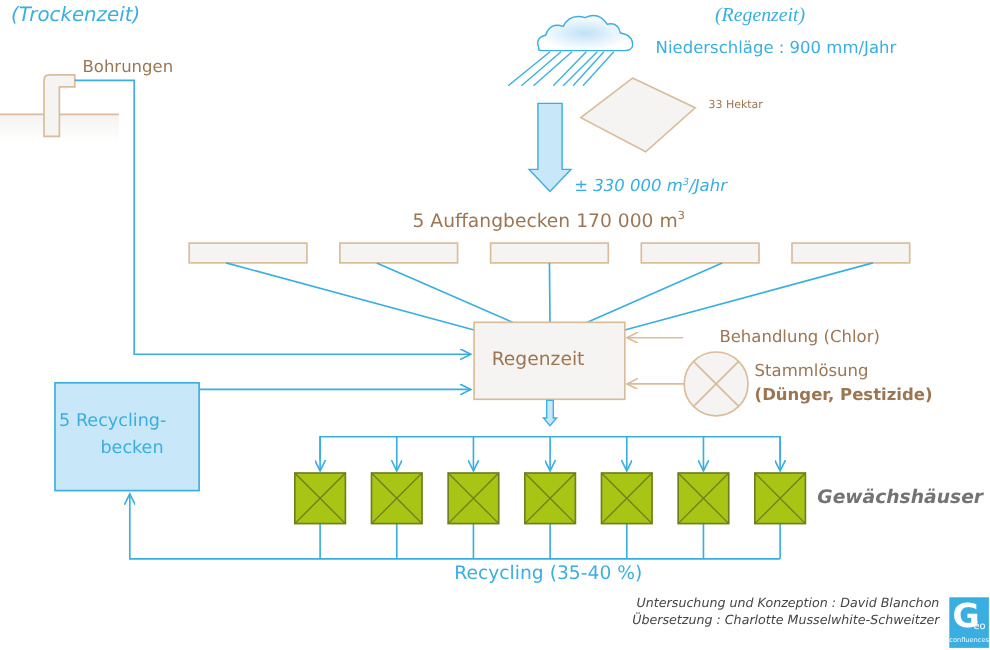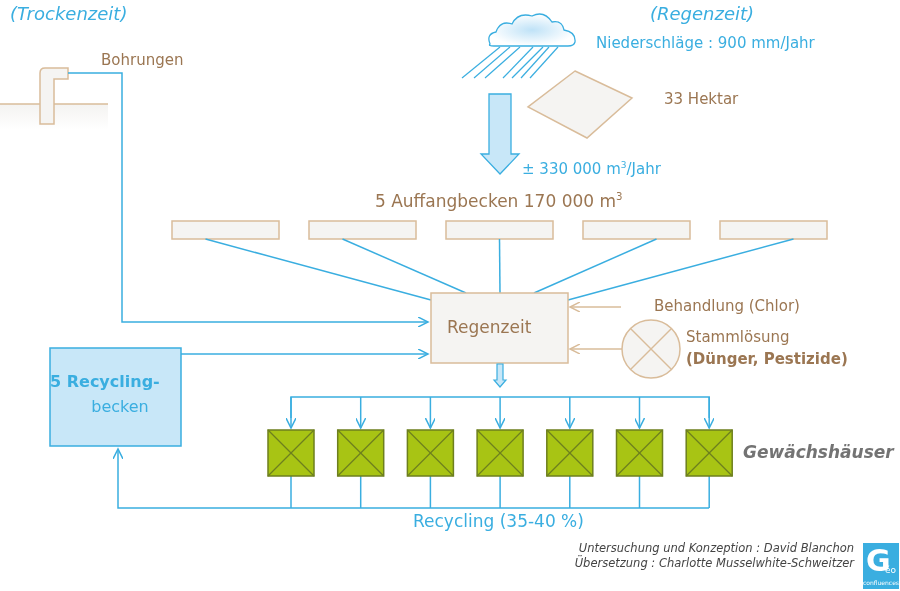--- a/index.html
+++ b/index.html
@@ -146,31 +146,31 @@
         <rect x="686.2" y="430" width="46" height="46" fill="#a8c414" stroke="#6d7f1e" stroke-width="1.5"></rect>
         <line x1="686.2" y1="430" x2="732.2" y2="476" stroke="#6d7f1e" stroke-width="1.2"></line>
         <line x1="732.2" y1="430" x2="686.2" y2="476" stroke="#6d7f1e" stroke-width="1.2"></line>
       </g>
     </g>
 
   <path d="M709,508 L118,508 L118,449" fill="none" stroke="#3aaee0" stroke-width="1.5" marker-end="url(#arrB)"></path>
 </svg>
 
 <div class="lbl blue italic" style="left:10px;top:3px;font-size:18px;">(Trockenzeit)</div>
-<div class="lbl blue italic" style="left:650px;top:3px;font-size:18px;">(Regenzeit)</div>
-<div class="lbl brown" style="left:75px;top:51px;font-size:15px;margin-left:26px;">Bohrungen</div>
+<div class="lbl blue italic" style="left:650px;top:3px;font-size:18px;font-family:Liberation Serif, serif;">(Regenzeit)</div>
+<div class="lbl brown" style="left:75px;top:51px;font-size:15px;">Bohrungen</div>
 <div class="lbl blue" style="left:596px;top:34px;font-size:15px;">Niederschläge : 900 mm/Jahr</div>
-<div class="lbl brown" style="left:664px;top:90px;font-size:15px;">33 Hektar</div>
-<div class="lbl blue" style="left:522px;top:160px;font-size:15px;"><span>± 330 000 m</span><span class="sup">3</span><span>/Jahr</span></div>
+<div class="lbl brown" style="left:644px;top:90px;font-size:10px;">33 Hektar</div>
+<div class="lbl blue" style="left:522px;top:160px;font-size:15px;font-style:italic;"><span>± 330 000 m</span><span class="sup">3</span><span>/Jahr</span></div>
 <div class="lbl brown" style="left:375px;top:191px;font-size:17px;"><span>5 Auffangbecken 170 000 m</span><span class="sup">3</span></div>
 <div class="lbl brown" style="left:447px;top:317px;font-size:17px;">Regenzeit</div>
 <div class="lbl brown" style="left:654px;top:297px;font-size:15px;">Behandlung (Chlor)</div>
 <div class="lbl brown" style="left:686px;top:328px;font-size:15px;">Stammlösung</div>
 <div class="lbl brown" style="left:686px;top:350px;font-size:15px;font-weight:bold;">(Dünger, Pestizide)</div>
-<div class="lbl blue" style="left:50px;top:372px;width:105px;text-align:center;font-size:16px;font-weight:bold;">5 Recycling-</div>
+<div class="lbl blue" style="left:50px;top:372px;width:105px;text-align:center;font-size:16px;">5 Recycling-</div>
 <div class="lbl blue" style="left:50px;top:397px;width:140px;text-align:center;font-size:16px;">becken</div>
 <div class="lbl blue" style="left:413px;top:511px;font-size:17px;">Recycling (35-40 %)</div>
 <div class="lbl green" style="left:743px;top:442px;font-size:17px;">Gewächshäuser</div>
 
 <div class="credits">
   <div>Untersuchung und Konzeption : David Blanchon</div>
   <div>Übersetzung : Charlotte Musselwhite-Schweitzer</div>
 </div>
 <div class="logo">
   <span class="g">G</span>

